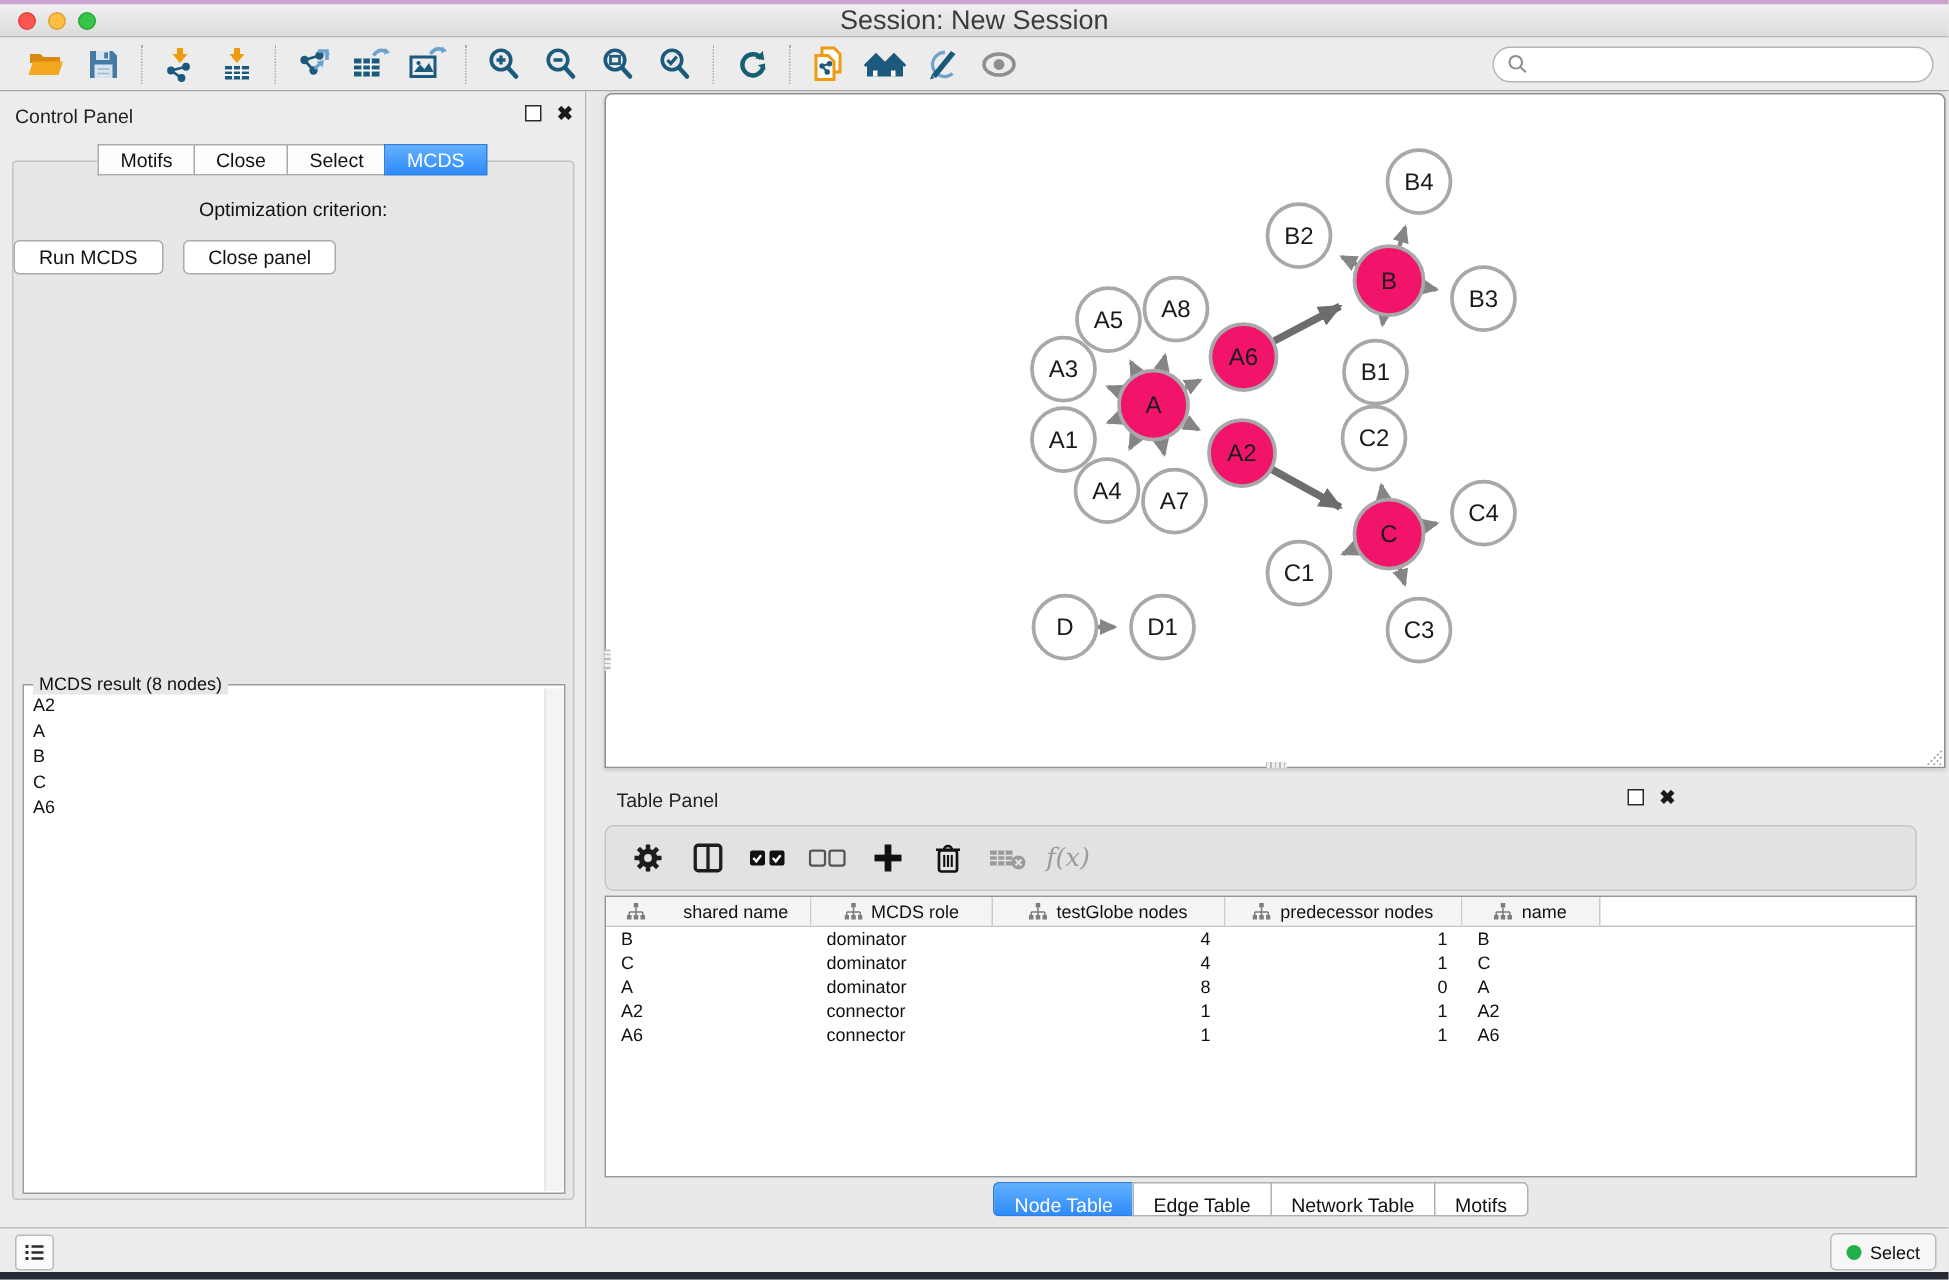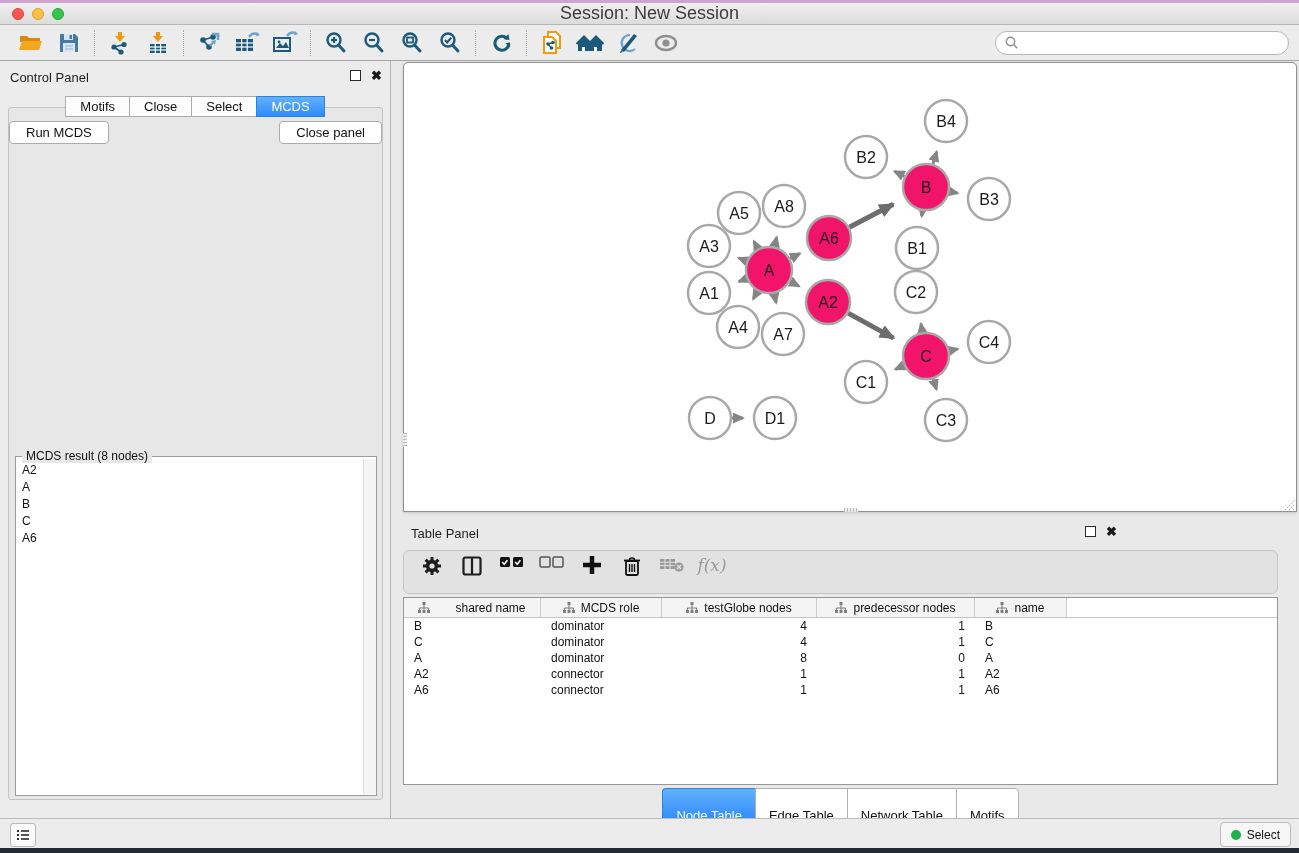--- a/index.html
+++ b/index.html
@@ -46,21 +46,21 @@
   #cp-content { position:absolute; left:8px; top:46px; width:375px; height:693px;
     background:#e7e7e7; border:1px solid #c3c3c3; border-radius:3px; }
   #opt-label { margin-top:24px; text-align:center; font-size:13px; color:#111; }
   #mcds-dropdown { margin:9px auto 0; width:313px; height:23px; background:#fff;
     border:1px solid #a9a9a9; border-radius:4px; display:flex; align-items:center; position:relative; }
   #mcds-dropdown .dd-text { flex:1; font-size:13px; padding-left:8px; color:#111;
     white-space:nowrap; overflow:hidden; }
   .dd-stepper { width:20px; height:21px; border-radius:0 3px 3px 0;
     background:linear-gradient(#6ab4ff,#2f8bfa); color:#fff; font-size:7px; line-height:7px;
     display:flex; flex-direction:column; align-items:center; justify-content:center; }
-  #cp-buttons { margin-top:13px; display:flex; justify-content:space-between; gap:13px; }
+  #cp-buttons { margin-top:13px; display:flex; justify-content:flex-start; gap:13px; }
   .cp-btn { height:23px; padding:0 16px; background:#fff; border:1px solid #ababab;
     border-radius:4px; font-size:13px; color:#111; }
   #mcds-result { position:absolute; left:6px; top:348px; width:362px; height:340px;
     background:#fff; border:1px solid #9c9c9c; }
   #result-legend { position:absolute; left:6px; top:-8px; background:#e7e7e7; padding:0 4px;
     font-size:12px; color:#111; }
   #result-list { position:absolute; left:0; top:4px; right:14px; bottom:0; overflow:hidden; }
   .result-item { font-size:12px; color:#111; padding:1.5px 0 1.5px 6px; }
   #result-scroll { position:absolute; right:0; top:2px; width:13px; bottom:1px;
     background:#f4f4f4; border-left:1px solid #e2e2e2; }
@@ -82,33 +82,33 @@
     background:repeating-linear-gradient(#bbb,#bbb 1px,#eee 1px,#eee 3px); }
   .edge-grip-bottom { position:absolute; left:440px; bottom:-1px; width:14px; height:4px;
     background:repeating-linear-gradient(90deg,#bbb,#bbb 1px,#eee 1px,#eee 3px); }
 
   
   #table-panel { position:absolute; left:12px; top:459px; width:724px; height:298px; }
   #tp-title { position:absolute; left:8px; top:6px; font-size:13px; color:#1f1f1f; }
   #tp-toolbar { position:absolute; left:0; top:30px; width:875px; height:44px;
     background:#e2e2e2; border:1px solid #c6c6c6; border-radius:6px;
     display:flex; align-items:center; padding-left:10px; gap:4px; }
-  .tp-btn { width:36px; height:34px; display:flex; justify-content:center; }
+  .tp-btn { width:36px; height:34px; display:flex; align-items:center; justify-content:center; }
   .fx-label { font-size:17px; font-style:italic; color:#9a9a9a;
     font-family:"DejaVu Serif", serif; }
   #data-table { position:absolute; left:0; top:77px; width:875px; height:188px;
     background:#fff; border:1px solid #979797; overflow:hidden; }
   #table-header { display:flex; height:20px; border-bottom:1px solid #c4c4c4; }
   .th { background:#f4f4f4; border-right:1px solid #cccccc; display:flex; align-items:center;
     justify-content:center; gap:6px; font-size:12px; color:#111; }
   .tr { display:flex; height:16px; }
   .td { font-size:12px; color:#111; padding:1px 0 0 10px; white-space:nowrap; overflow:hidden; }
   .td.num { text-align:right; padding-right:10px; padding-left:0; }
   #tp-tabs { position:absolute; left:0; top:268px; width:875px; display:flex; justify-content:center; }
-  .tp-tab { height:23px; padding:16px 13px; font-size:13px; line-height:22px; background:#fff;
+  .tp-tab { height:23px; padding:4px 13px; font-size:13px; line-height:22px; background:#fff;
     border:1px solid #b0b0b0; border-right:none; color:#111; }
   .tp-tab:first-child { border-radius:4px 0 0 4px; }
   .tp-tab:last-child { border-right:1px solid #b0b0b0; border-radius:0 4px 4px 0; }
   .tp-tab.active { background:linear-gradient(#62b1ff,#2f8bfa); color:#fff; border-color:#2f7fe0; }
 
   
   #statusbar { left:0; top:818px; width:1299px; height:30px; background:#ececec;
     border-top:1px solid #bcbcbc; }
   #list-btn { position:absolute; left:10px; top:4px; width:26px; height:24px; background:#fafafa;
     border:1px solid #b9b9b9; border-radius:3px; display:flex; align-items:center; justify-content:center; }
@@ -312,20 +312,21 @@
       <span class="close-icon">✖</span>
     </span>
   </div>
   <div id="cp-tabs">
       <div class="cp-tab">Motifs</div>
       <div class="cp-tab">Close</div>
       <div class="cp-tab">Select</div>
       <div class="cp-tab active">MCDS</div>
     </div>
   <div id="cp-content">
+    <div id="opt-label">Optimization criterion:</div>
     <div id="cp-buttons">
       <button class="cp-btn">Run MCDS</button>
       <button class="cp-btn">Close panel</button>
     </div>
     <div id="mcds-result">
       <span id="result-legend">MCDS result (8 nodes)</span>
       <div id="result-list">
           <div class="result-item">A2</div>
           <div class="result-item">A</div>
           <div class="result-item">B</div>

